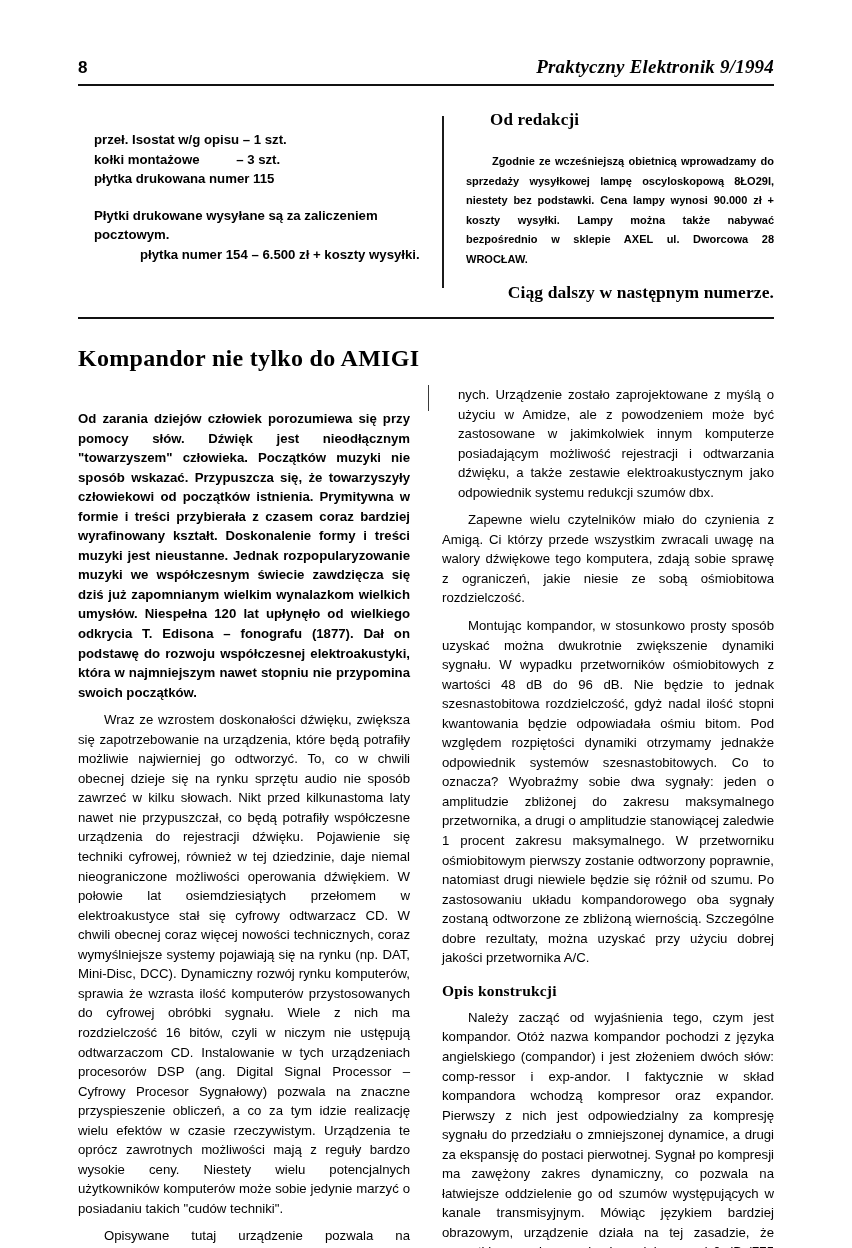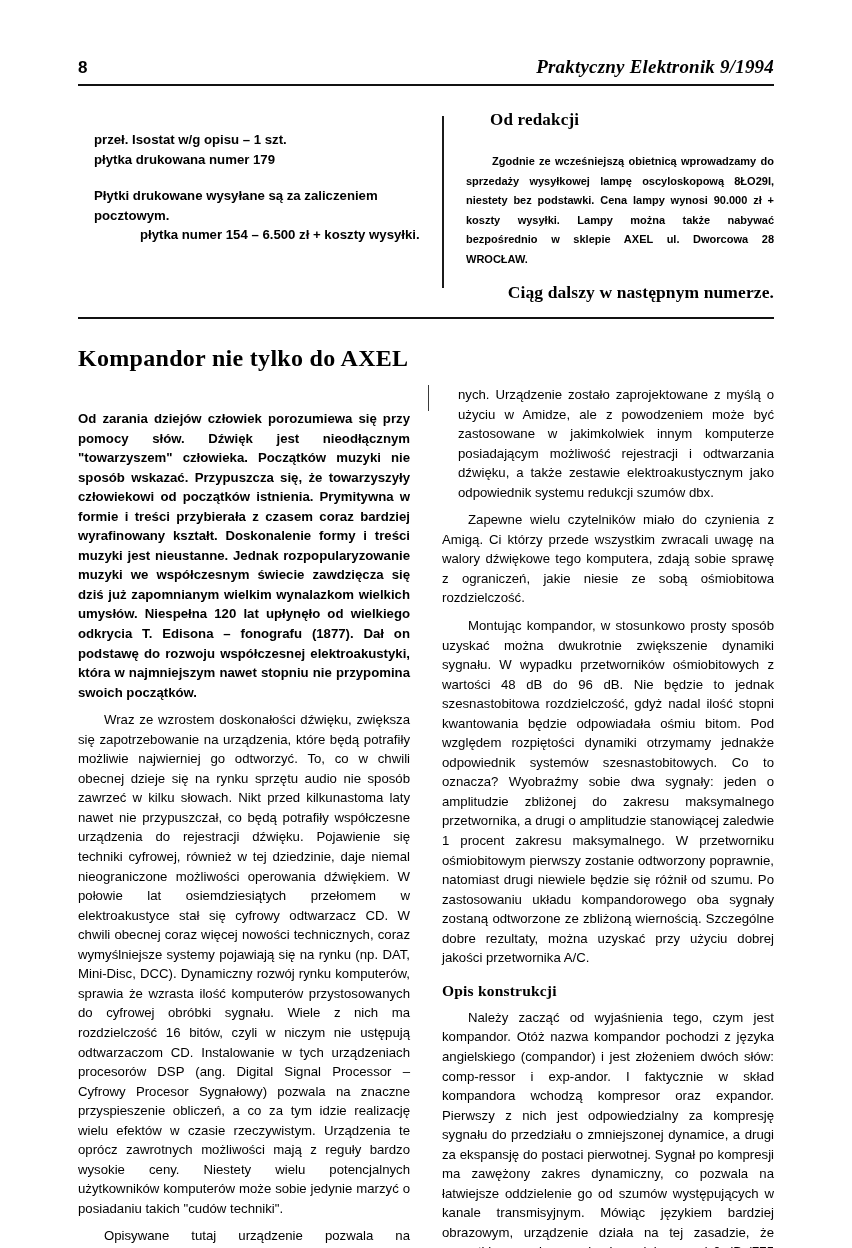--- a/index.html
+++ b/index.html
@@ -200,36 +200,37 @@
     <span class="folio">8</span>
     <span class="masthead">Praktyczny Elektronik 9/1994</span>
   </div>
   <div class="rule-head"></div>
 
   <div class="topblock">
     <div class="divider-v"></div>
 
     <div class="kit-list">
       <div class="kit-line">przeł. Isostat w/g opisu – 1 szt.</div>
-      <div class="kit-line">płytka drukowana numer 179</div>
+      <div class="kit-line">kołki montażowe          – 3 szt.</div>
+      <div class="kit-line">płytka drukowana numer 115</div>
       <div class="kit-gap"></div>
       <div class="kit-par">Płytki drukowane wysyłane są za zaliczeniem</div>
       <div class="kit-par">pocztowym.</div>
       <div class="kit-par kit-indent">płytka numer 154 – 6.500 zł + koszty wysyłki.</div>
     </div>
 
     <div class="editorial">
       <div class="editorial-title">Od redakcji</div>
       <div class="editorial-body">Zgodnie ze wcześniejszą obietnicą wprowadzamy do sprzedaży wysyłkowej lampę oscyloskopową 8ŁO29I, niestety bez podstawki. Cena lampy wynosi 90.000 zł + koszty wysyłki. Lampy można także nabywać bezpośrednio w sklepie AXEL ul. Dworcowa 28 WROCŁAW.</div>
       <div class="editorial-closing">Ciąg dalszy w następnym numerze.</div>
     </div>
   </div>
 
   <div class="rule-section"></div>
-  <h1 class="article-title">Kompandor nie tylko do AXEL</h1>
+  <h1 class="article-title">Kompandor nie tylko do AMIGI</h1>
 
   <div class="columns">
     <div class="divider-col"></div>
 
     <div class="col col-left">
       <p class="body lead">Od zarania dziejów człowiek porozumiewa się przy pomocy słów. Dźwięk jest nieodłącznym "towarzyszem" człowieka. Początków muzyki nie sposób wskazać. Przypuszcza się, że towarzyszyły człowiekowi od początków istnienia. Prymitywna w formie i treści przybierała z czasem coraz bardziej wyrafinowany kształt. Doskonalenie formy i treści muzyki jest nieustanne. Jednak rozpopularyzowanie muzyki we współczesnym świecie zawdzięcza się dziś już zapomnianym wielkim wynalazkom wielkich umysłów. Niespełna 120 lat upłynęło od wielkiego odkrycia T. Edisona – fonografu (1877). Dał on podstawę do rozwoju współczesnej elektroakustyki, która w najmniejszym nawet stopniu nie przypomina swoich początków.</p>
       <div class="para-gap"></div>
       <p class="body">Wraz ze wzrostem doskonałości dźwięku, zwiększa się zapotrzebowanie na urządzenia, które będą potrafiły możliwie najwierniej go odtworzyć. To, co w chwili obecnej dzieje się na rynku sprzętu audio nie sposób zawrzeć w kilku słowach. Nikt przed kilkunastoma laty nawet nie przypuszczał, co będą potrafiły współczesne urządzenia do rejestracji dźwięku. Pojawienie się techniki cyfrowej, również w tej dziedzinie, daje niemal nieograniczone możliwości operowania dźwiękiem. W połowie lat osiemdziesiątych przełomem w elektroakustyce stał się cyfrowy odtwarzacz CD. W chwili obecnej coraz więcej nowości technicznych, coraz wymyślniejsze systemy pojawiają się na rynku (np. DAT, Mini-Disc, DCC). Dynamiczny rozwój rynku komputerów, sprawia że wzrasta ilość komputerów przystosowanych do cyfrowej obróbki sygnału. Wiele z nich ma rozdzielczość 16 bitów, czyli w niczym nie ustępują odtwarzaczom CD. Instalowanie w tych urządzeniach procesorów DSP (ang. Digital Signal Processor – Cyfrowy Procesor Sygnałowy) pozwala na znaczne przyspieszenie obliczeń, a co za tym idzie realizację wielu efektów w czasie rzeczywistym. Urządzenia te oprócz zawrotnych możliwości mają z reguły bardzo wysokie ceny. Niestety wielu potencjalnych użytkowników komputerów może sobie jedynie marzyć o posiadaniu takich "cudów techniki".</p>
       <p class="body">Opisywane tutaj urządzenie pozwala na zwiększenie dynamiki posiadanych już urządzeń elektroakustycz-</p>
     </div>

